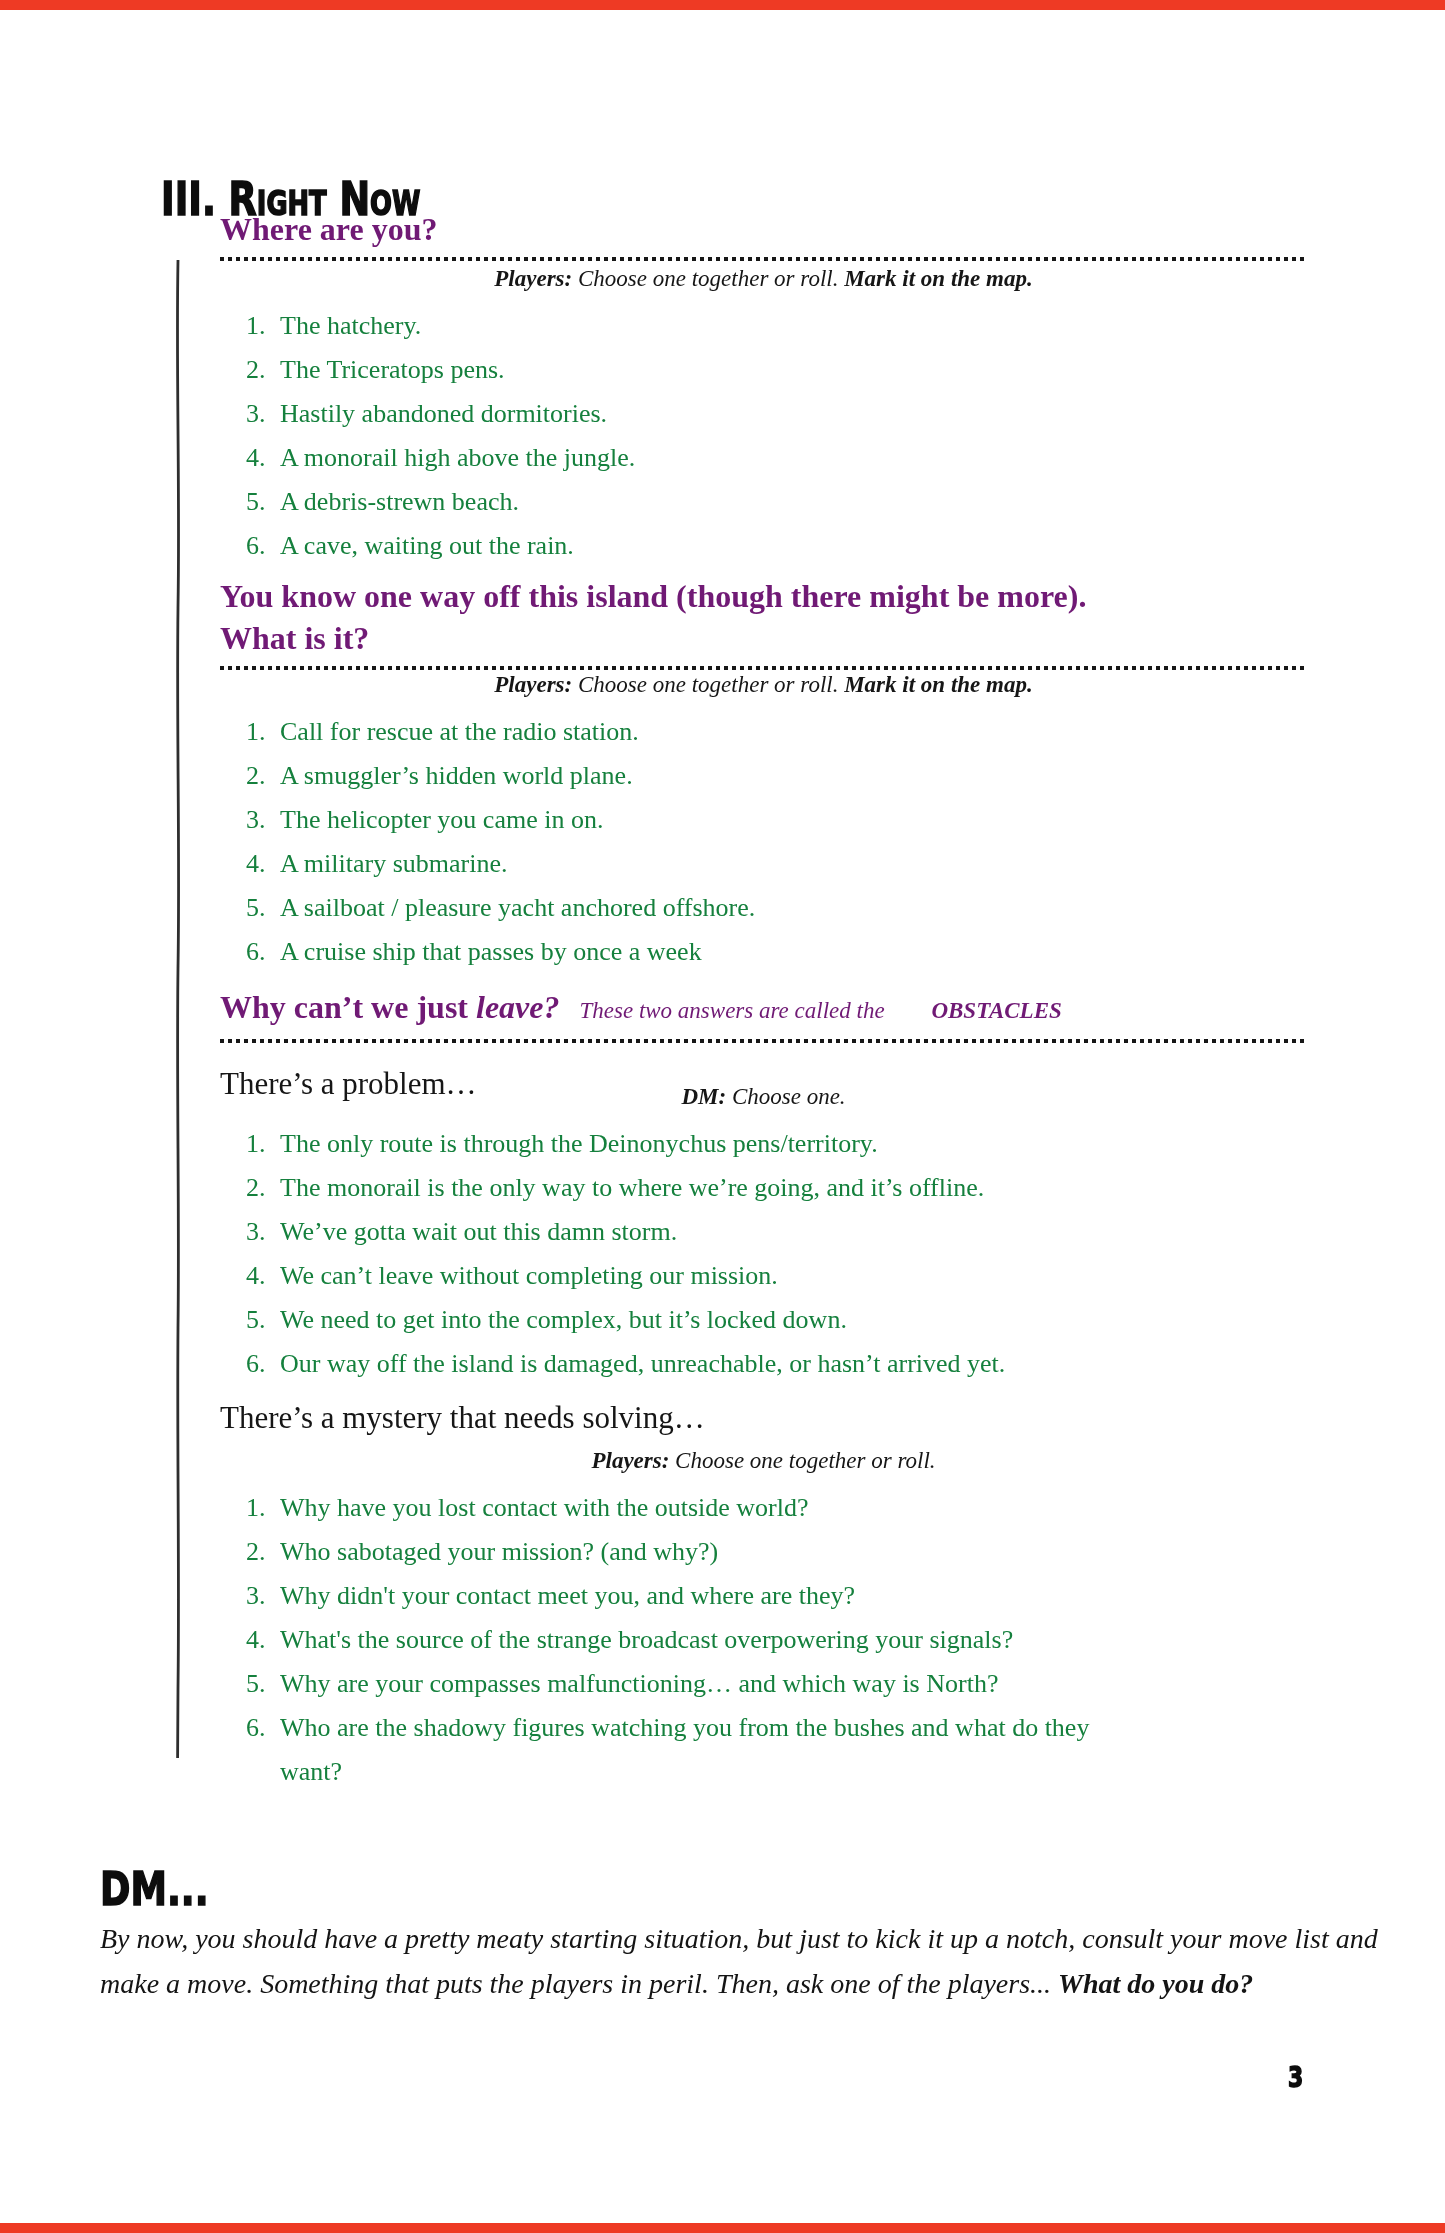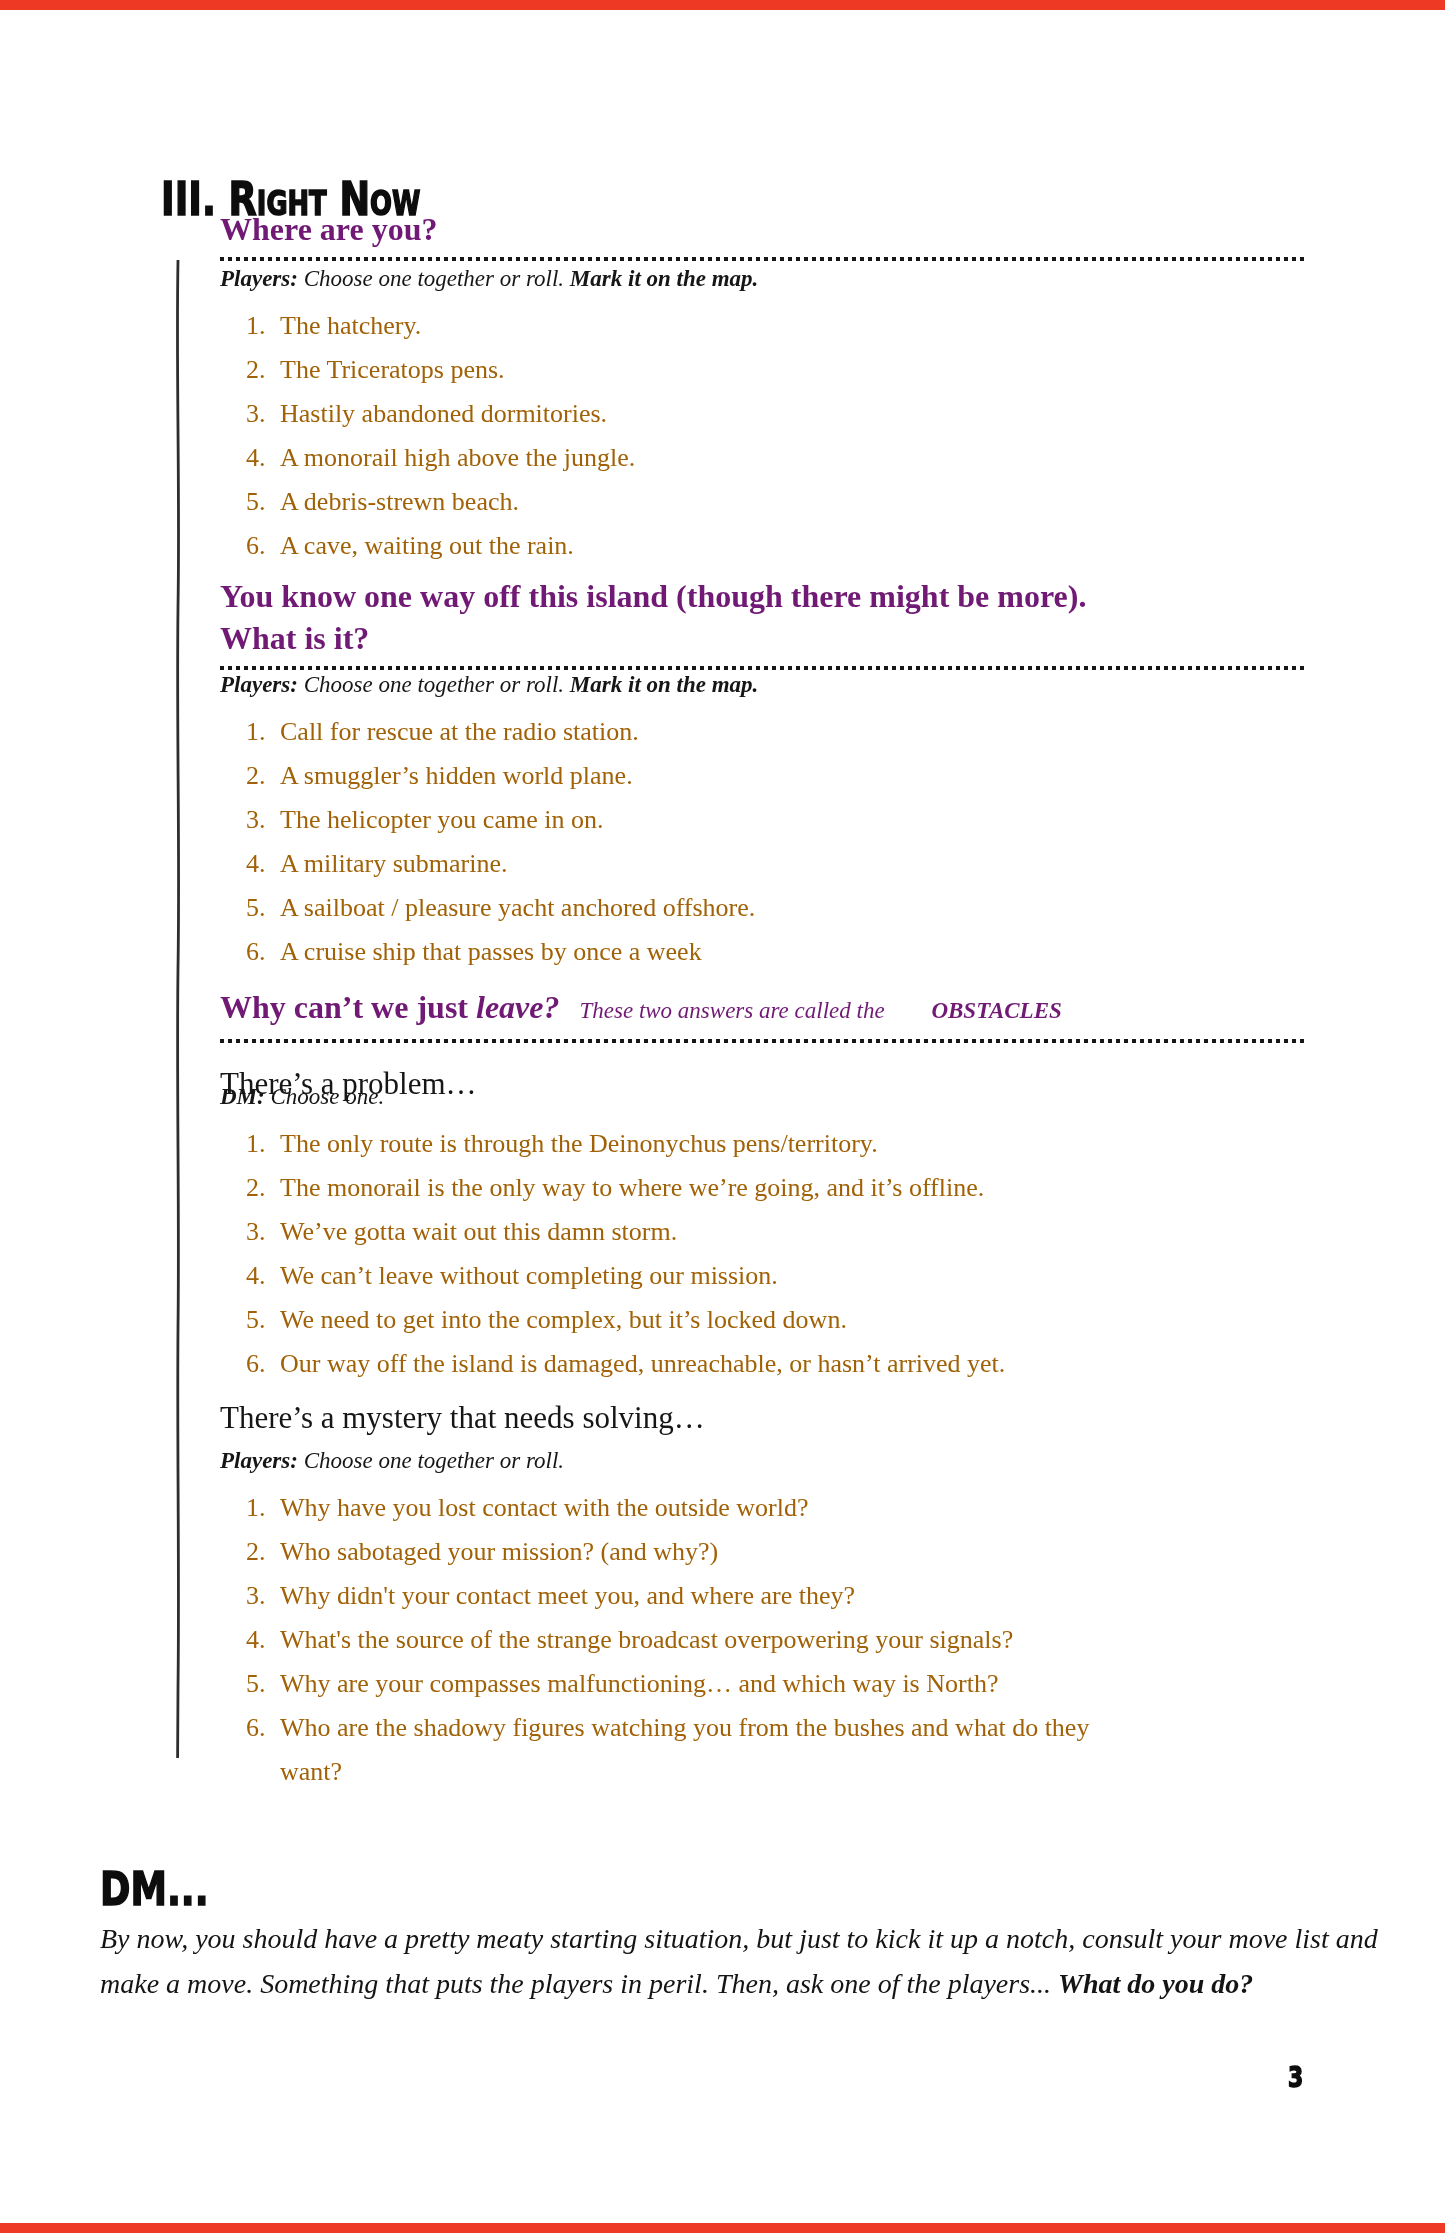--- a/index.html
+++ b/index.html
@@ -32,24 +32,24 @@
   .dotted::after {
     content:""; display:block; margin-top:7px; height:4px;
     background-image:repeating-linear-gradient(to right,#171717 0 3.5px, transparent 3.5px 8px);
   }
   .head-row { display:flex; align-items:baseline; gap:20px; }
   .side-note { font-size:23px; font-style:italic; font-weight:normal; white-space:nowrap; }
   .side-note .term { font-weight:bold;margin-left:41px; }
 
   .sub-head { font-size:31px; line-height:40px; font-weight:normal; color:#161616; }
 
-  .meta { font-size:23px; font-style:italic; color:#161616; }
+  .meta { font-size:23px; font-style:italic; color:#161616;text-align:center; }
   .meta .strong { font-weight:bold; }
 
-  ol.d6 { list-style:none; margin:0; padding:0; counter-reset:li; font-size:26px; line-height:44px; color:#a16207; }
+  ol.d6 { list-style:none; margin:0; padding:0; counter-reset:li; font-size:26px; line-height:44px; color:#15803d; }
   ol.d6 li { counter-increment:li; position:relative; padding-left:60px; }
   ol.d6 li::before { content:counter(li) "."; position:absolute; left:26px; top:0; }
 
   .closing {
     position:absolute; left:100px; top:1888px; width:1280px;
     font-size:28px; line-height:45px; font-style:italic; color:#141414;
   }
   .closing .strong { font-weight:bold; }
 
   .page-num {

